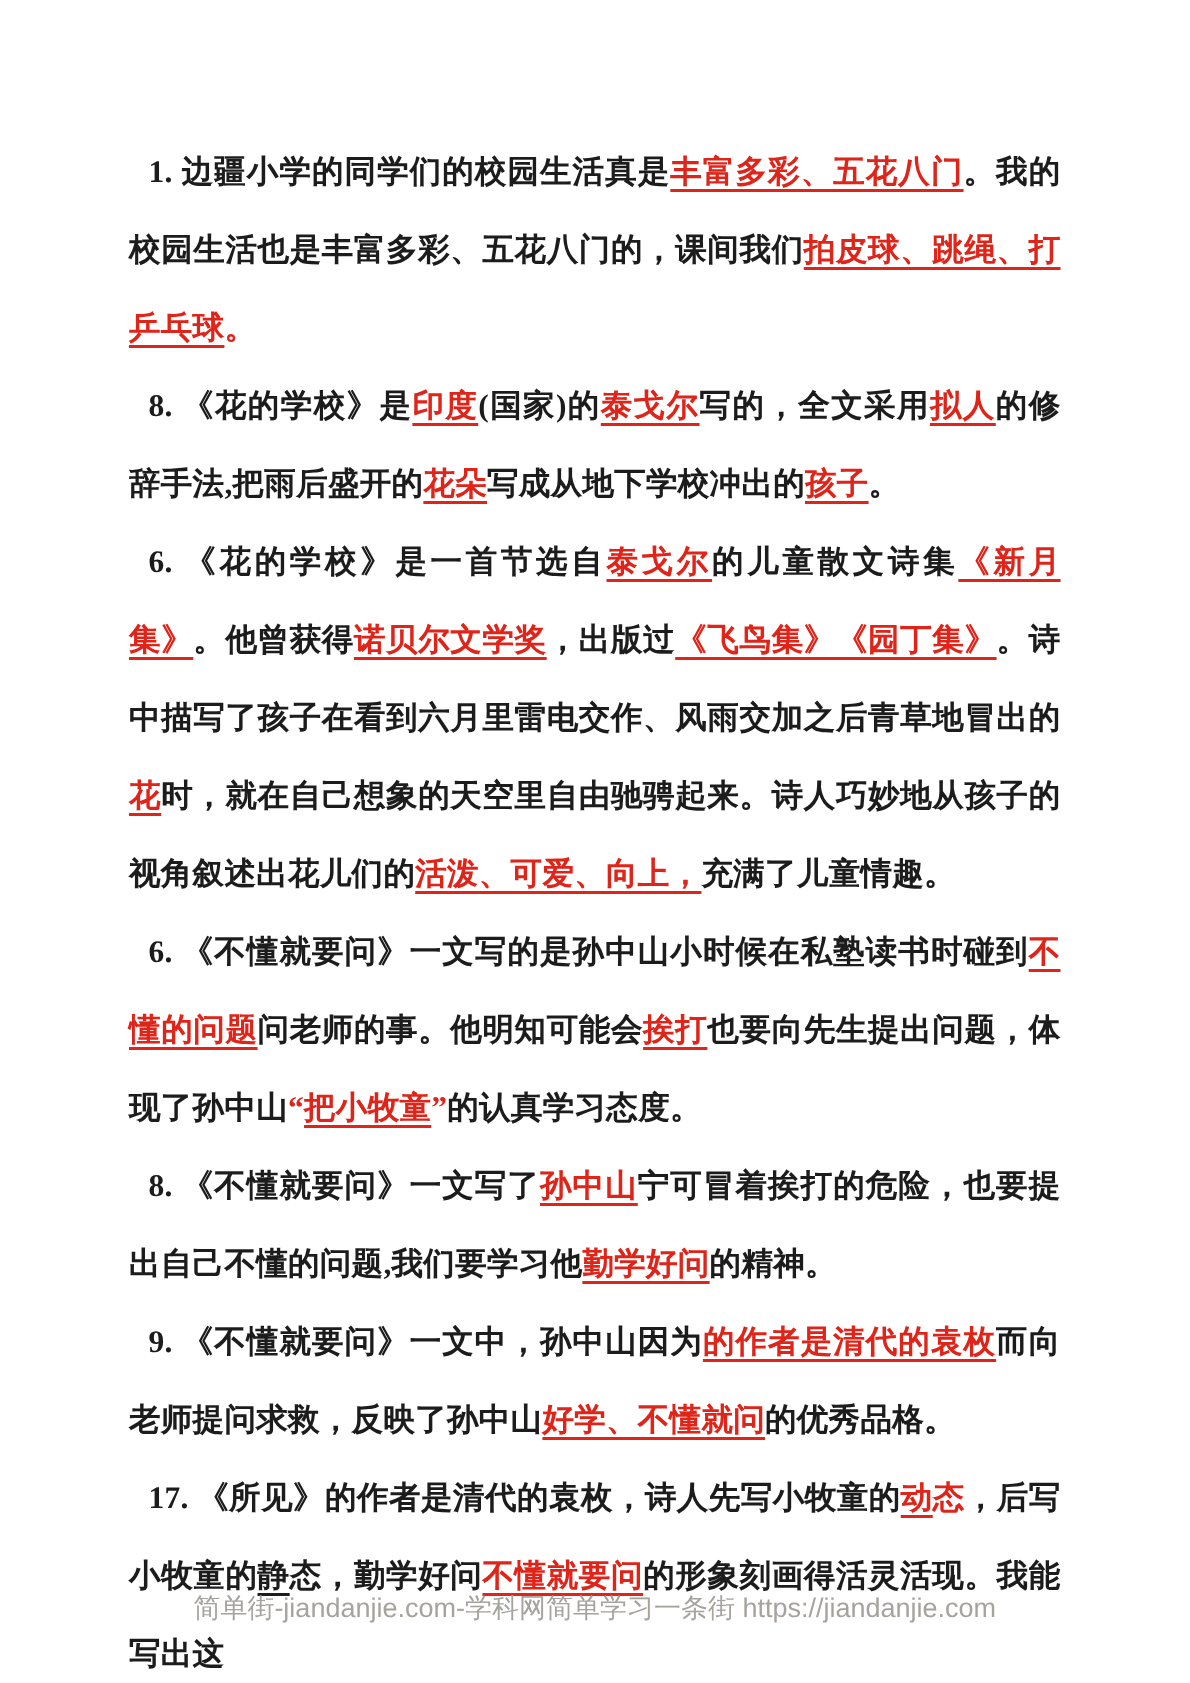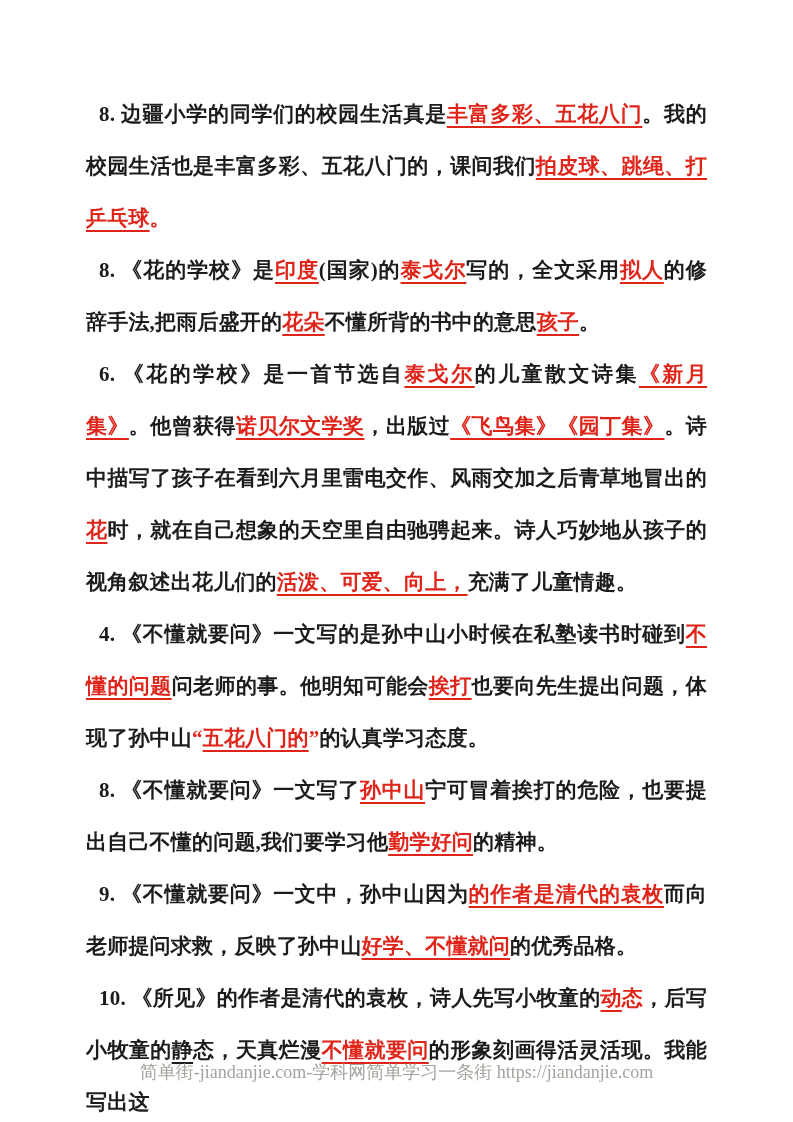--- a/index.html
+++ b/index.html
@@ -38,32 +38,32 @@
     color:var(--ink,#1c1c1c);
     text-decoration:underline;
     text-decoration-color:var(--ink,#1c1c1c);
     text-decoration-thickness:2px;
     text-underline-offset:5px;
   }
   .watermark{
     position:absolute;
     left:0; top:1060px; width:793px;
     text-align:center;
-    font-family:Liberation Serif, serif;
+    font-family:Liberation Sans, sans-serif;
     font-size:18px;
     font-weight:400;
     color:var(--wm,#a6a39e);
   }
 </style>
 </head>
 <body>
 
 <div class="doc-body">
-    <p class="para"><span class="seg-n">8. 边疆小学的同学们的校园生活真是</span><span class="seg-ru">丰富多彩、五花八门</span><span class="seg-n">。我的校园生活也是丰富多彩、五花八门的，课间我们</span><span class="seg-ru">拍皮球、跳绳、打乒乓球</span><span class="seg-r">。</span></p>
-    <p class="para"><span class="seg-n">8. 《花的学校》是</span><span class="seg-ru">印度</span><span class="seg-n">(国家)的</span><span class="seg-ru">泰戈尔</span><span class="seg-n">写的，全文采用</span><span class="seg-ru">拟人</span><span class="seg-n">的修辞手法,把雨后盛开的</span><span class="seg-ru">花朵</span><span class="seg-n">不懂所背的书中的意思</span><span class="seg-ru">孩子</span><span class="seg-n">。</span></p>
+    <p class="para"><span class="seg-n">1. 边疆小学的同学们的校园生活真是</span><span class="seg-ru">丰富多彩、五花八门</span><span class="seg-n">。我的校园生活也是丰富多彩、五花八门的，课间我们</span><span class="seg-ru">拍皮球、跳绳、打乒乓球</span><span class="seg-r">。</span></p>
+    <p class="para"><span class="seg-n">8. 《花的学校》是</span><span class="seg-ru">印度</span><span class="seg-n">(国家)的</span><span class="seg-ru">泰戈尔</span><span class="seg-n">写的，全文采用</span><span class="seg-ru">拟人</span><span class="seg-n">的修辞手法,把雨后盛开的</span><span class="seg-ru">花朵</span><span class="seg-n">写成从地下学校冲出的</span><span class="seg-ru">孩子</span><span class="seg-n">。</span></p>
     <p class="para"><span class="seg-n">6. 《花的学校》是一首节选自</span><span class="seg-ru">泰戈尔</span><span class="seg-n">的儿童散文诗集</span><span class="seg-ru">《新月集》</span><span class="seg-n">。他曾获得</span><span class="seg-ru">诺贝尔文学奖</span><span class="seg-n">，出版过</span><span class="seg-ru">《飞鸟集》《园丁集》</span><span class="seg-n">。诗中描写了孩子在看到六月里雷电交作、风雨交加之后青草地冒出的</span><span class="seg-ru">花</span><span class="seg-n">时，就在自己想象的天空里自由驰骋起来。诗人巧妙地从孩子的视角叙述出花儿们的</span><span class="seg-ru">活泼、可爱、向上，</span><span class="seg-n">充满了儿童情趣。</span></p>
-    <p class="para"><span class="seg-n">4. 《不懂就要问》一文写的是孙中山小时候在私塾读书时碰到</span><span class="seg-ru">不懂的问题</span><span class="seg-n">问老师的事。他明知可能会</span><span class="seg-ru">挨打</span><span class="seg-n">也要向先生提出问题，体现了孙中山</span><span class="seg-r">“</span><span class="seg-ru">五花八门的</span><span class="seg-r">”</span><span class="seg-n">的认真学习态度。</span></p>
+    <p class="para"><span class="seg-n">6. 《不懂就要问》一文写的是孙中山小时候在私塾读书时碰到</span><span class="seg-ru">不懂的问题</span><span class="seg-n">问老师的事。他明知可能会</span><span class="seg-ru">挨打</span><span class="seg-n">也要向先生提出问题，体现了孙中山</span><span class="seg-r">“</span><span class="seg-ru">把小牧童</span><span class="seg-r">”</span><span class="seg-n">的认真学习态度。</span></p>
     <p class="para"><span class="seg-n">8. 《不懂就要问》一文写了</span><span class="seg-ru">孙中山</span><span class="seg-n">宁可冒着挨打的危险，也要提出自己不懂的问题,我们要学习他</span><span class="seg-ru">勤学好问</span><span class="seg-n">的精神。</span></p>
     <p class="para"><span class="seg-n">9. 《不懂就要问》一文中，孙中山因为</span><span class="seg-ru">的作者是清代的袁枚</span><span class="seg-n">而向老师提问求救，反映了孙中山</span><span class="seg-ru">好学、不懂就问</span><span class="seg-n">的优秀品格。</span></p>
-    <p class="para"><span class="seg-n">10. 《所见》的作者是清代的袁枚，诗人先写小牧童的</span><span class="seg-ru">动</span><span class="seg-r">态</span><span class="seg-n">，后写小牧童的</span><span class="seg-bu">静</span><span class="seg-n">态，天真烂漫</span><span class="seg-ru">不懂就要问</span><span class="seg-n">的形象刻画得活灵活现。我能写出这</span></p>
+    <p class="para"><span class="seg-n">17. 《所见》的作者是清代的袁枚，诗人先写小牧童的</span><span class="seg-ru">动</span><span class="seg-r">态</span><span class="seg-n">，后写小牧童的</span><span class="seg-bu">静</span><span class="seg-n">态，勤学好问</span><span class="seg-ru">不懂就要问</span><span class="seg-n">的形象刻画得活灵活现。我能写出这</span></p>
   </div>
 
 <div class="watermark">简单街-jiandanjie.com-学科网简单学习一条街 https://jiandanjie.com</div>
 
 </body></html>

